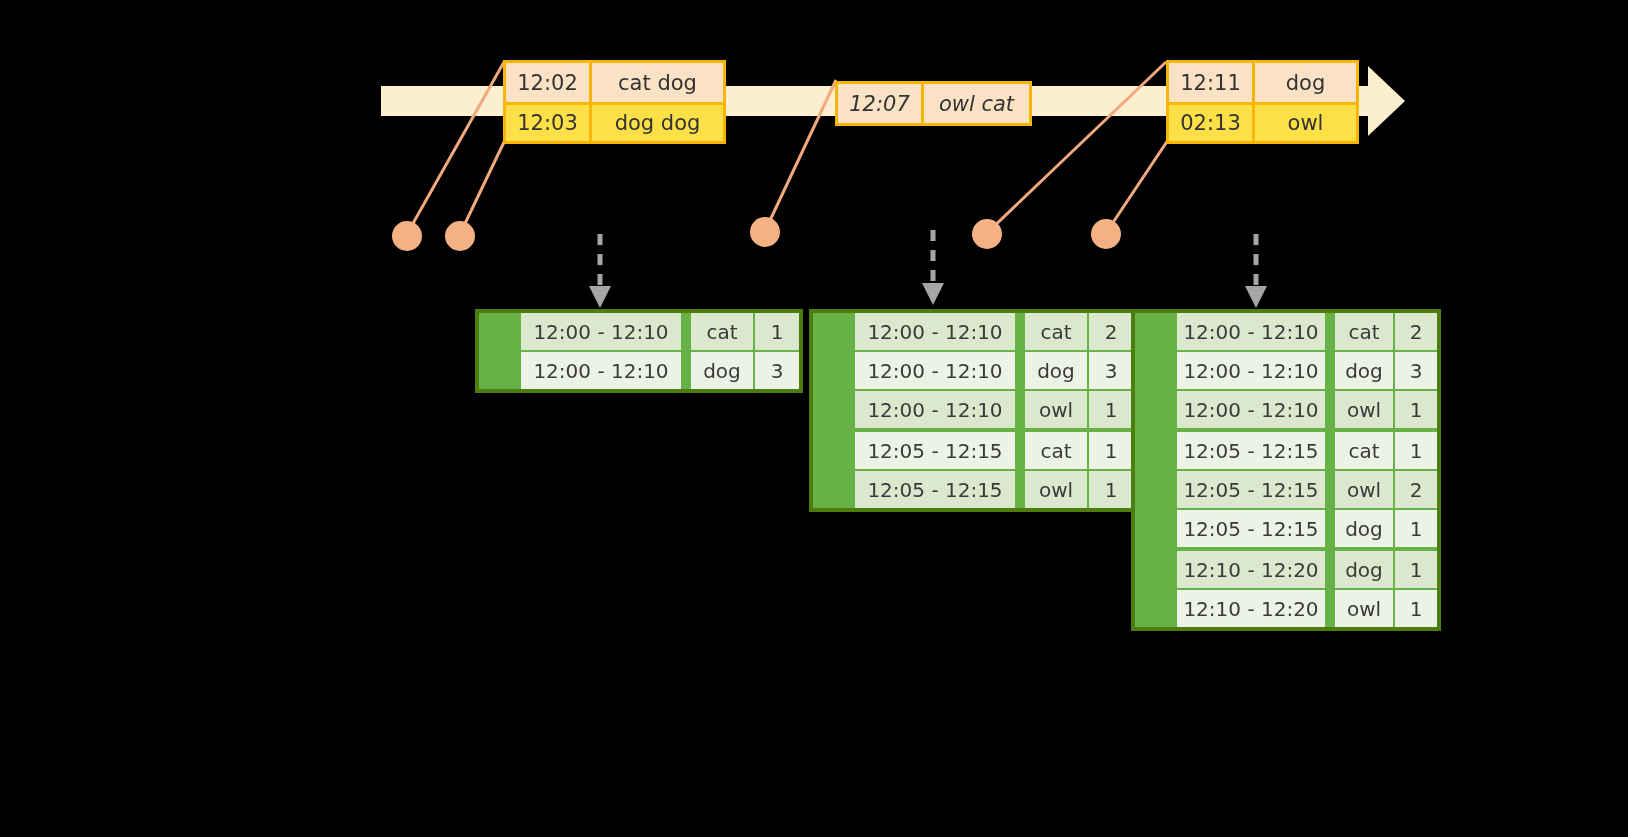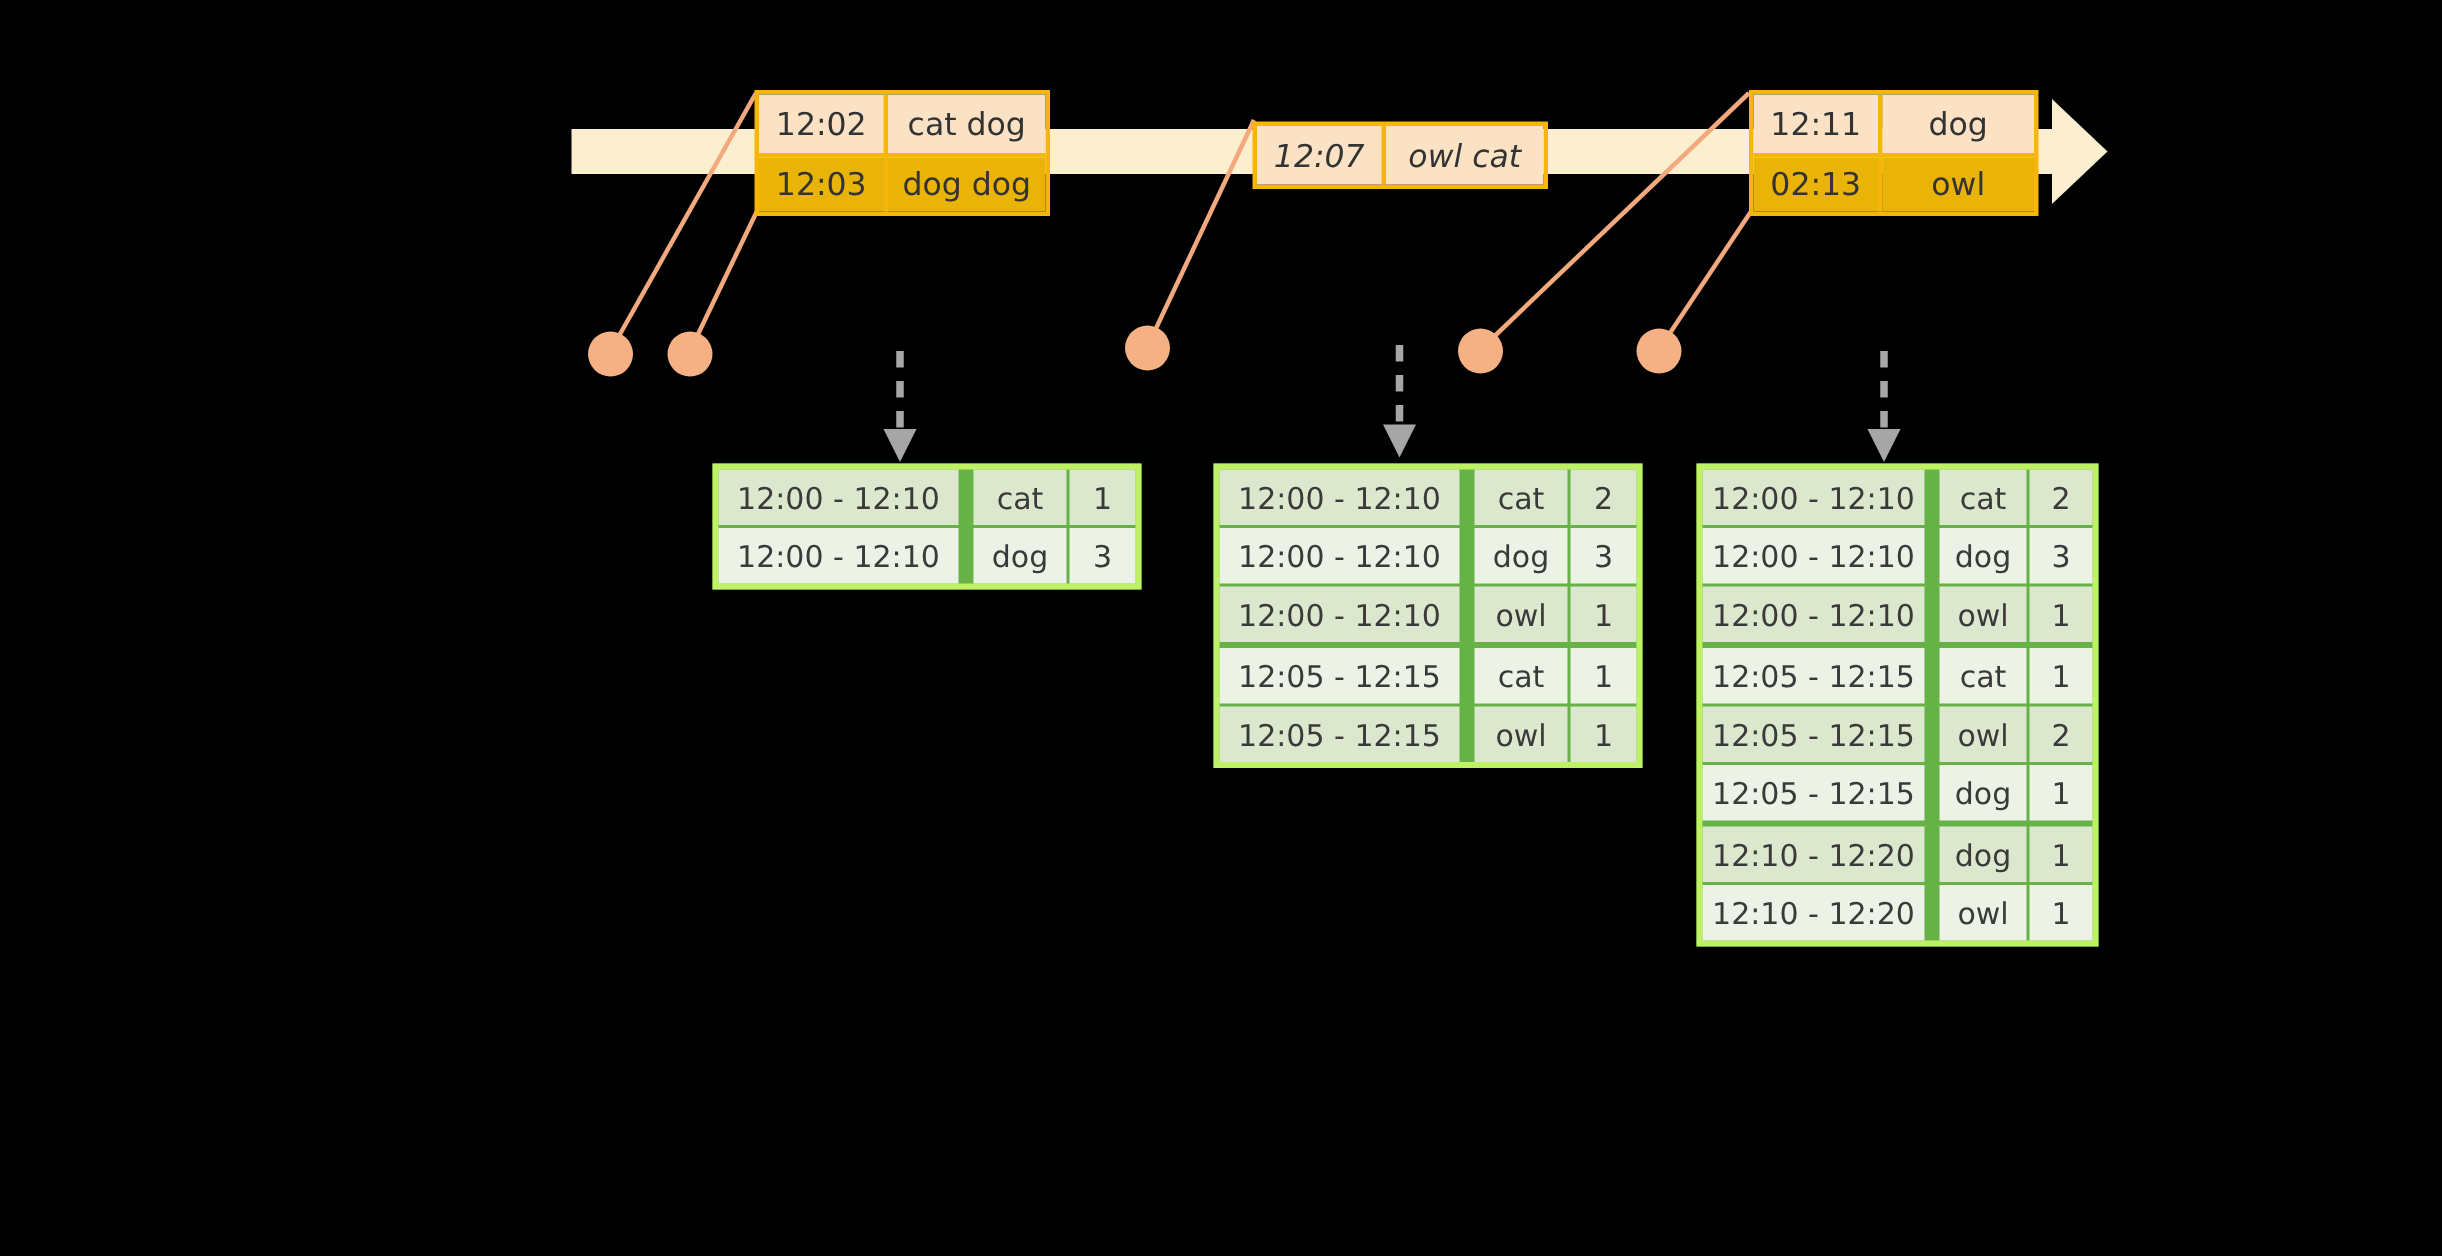--- a/index.html
+++ b/index.html
@@ -11,24 +11,24 @@
   
   .evt-group{position:absolute;border:3px solid #F5B608;box-sizing:border-box;}
   .evt-row{display:flex;height:39px;box-sizing:border-box;}
   .evt-row + .evt-row{border-top:3px solid #F5B608;}
   .evt-row .c-time,.evt-row .c-words{
     display:flex;align-items:center;justify-content:center;
     font-size:21px;color:#333;box-sizing:border-box;white-space:nowrap;}
   .evt-row .c-time{width:86px;border-right:3px solid #F5B608;}
   .evt-row .c-words{flex:1;}
   .shade-a .c-time,.shade-a .c-words{background:#FBE2C4;}
-  .shade-b .c-time,.shade-b .c-words{background:#eab308;}
+  .shade-b .c-time,.shade-b .c-words{background:#fde047;}
 
   
-  .gtable{position:absolute;border:4px solid #bef264;box-sizing:border-box;background:#67B246;}
+  .gtable{position:absolute;border:4px solid #4d7c0f;box-sizing:border-box;background:#67B246;padding-left:42px;}
   .grow{display:flex;box-sizing:border-box;height:37px;}
   .grow + .grow{margin-top:2px;}
   .grow.group-gap{margin-top:4px;}
   .gcell{display:flex;align-items:center;justify-content:center;
          font-size:20px;color:#3a3a3a;box-sizing:border-box;white-space:nowrap;}
   .gcell.win{width:160px;}
   .gcell.word{width:62px;margin-left:10px;text-align:center;}
   .gcell.cnt{width:44px;margin-left:2px;}
   .tint-a .gcell{background:#DCE8CD;}
   .tint-b .gcell{background:#EDF2E6;}
@@ -73,21 +73,21 @@
         <line x1="933" y1="230" x2="933" y2="284" stroke-dasharray="11,9"></line>
         <polygon points="922,283 944,283 933,305" stroke="none"></polygon>
       </g>
       <g>
         <line x1="1256" y1="234" x2="1256" y2="287" stroke-dasharray="11,9"></line>
         <polygon points="1245,286 1267,286 1256,308" stroke="none"></polygon>
       </g>
     </g>
   </svg>
 
-  <div class="evt-group" style="left:503px;top:60px;width:197px;">
+  <div class="evt-group" style="left:503px;top:60px;width:223px;">
     <div class="evt-row shade-a">
       <div class="c-time">12:02</div>
       <div class="c-words">cat dog</div>
     </div>
     <div class="evt-row shade-b">
       <div class="c-time">12:03</div>
       <div class="c-words">dog dog</div>
     </div>
   </div>
 

